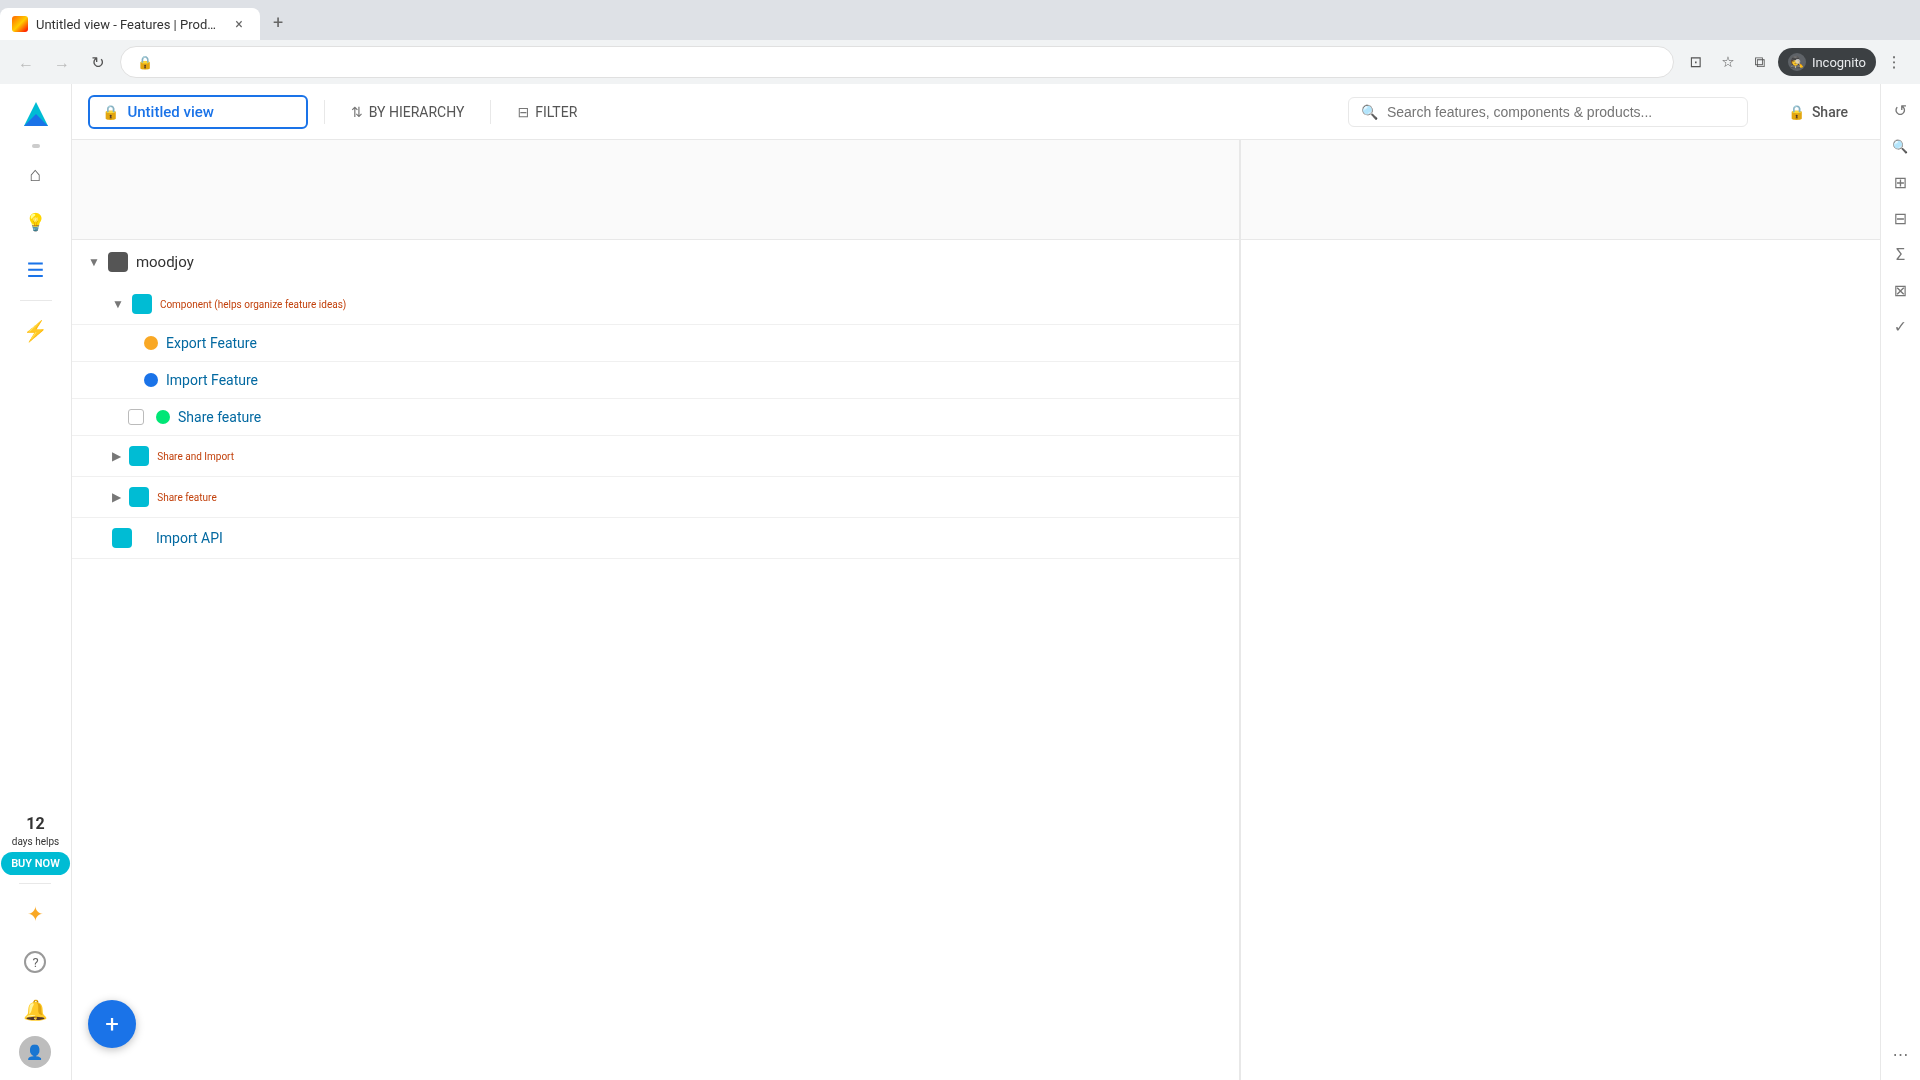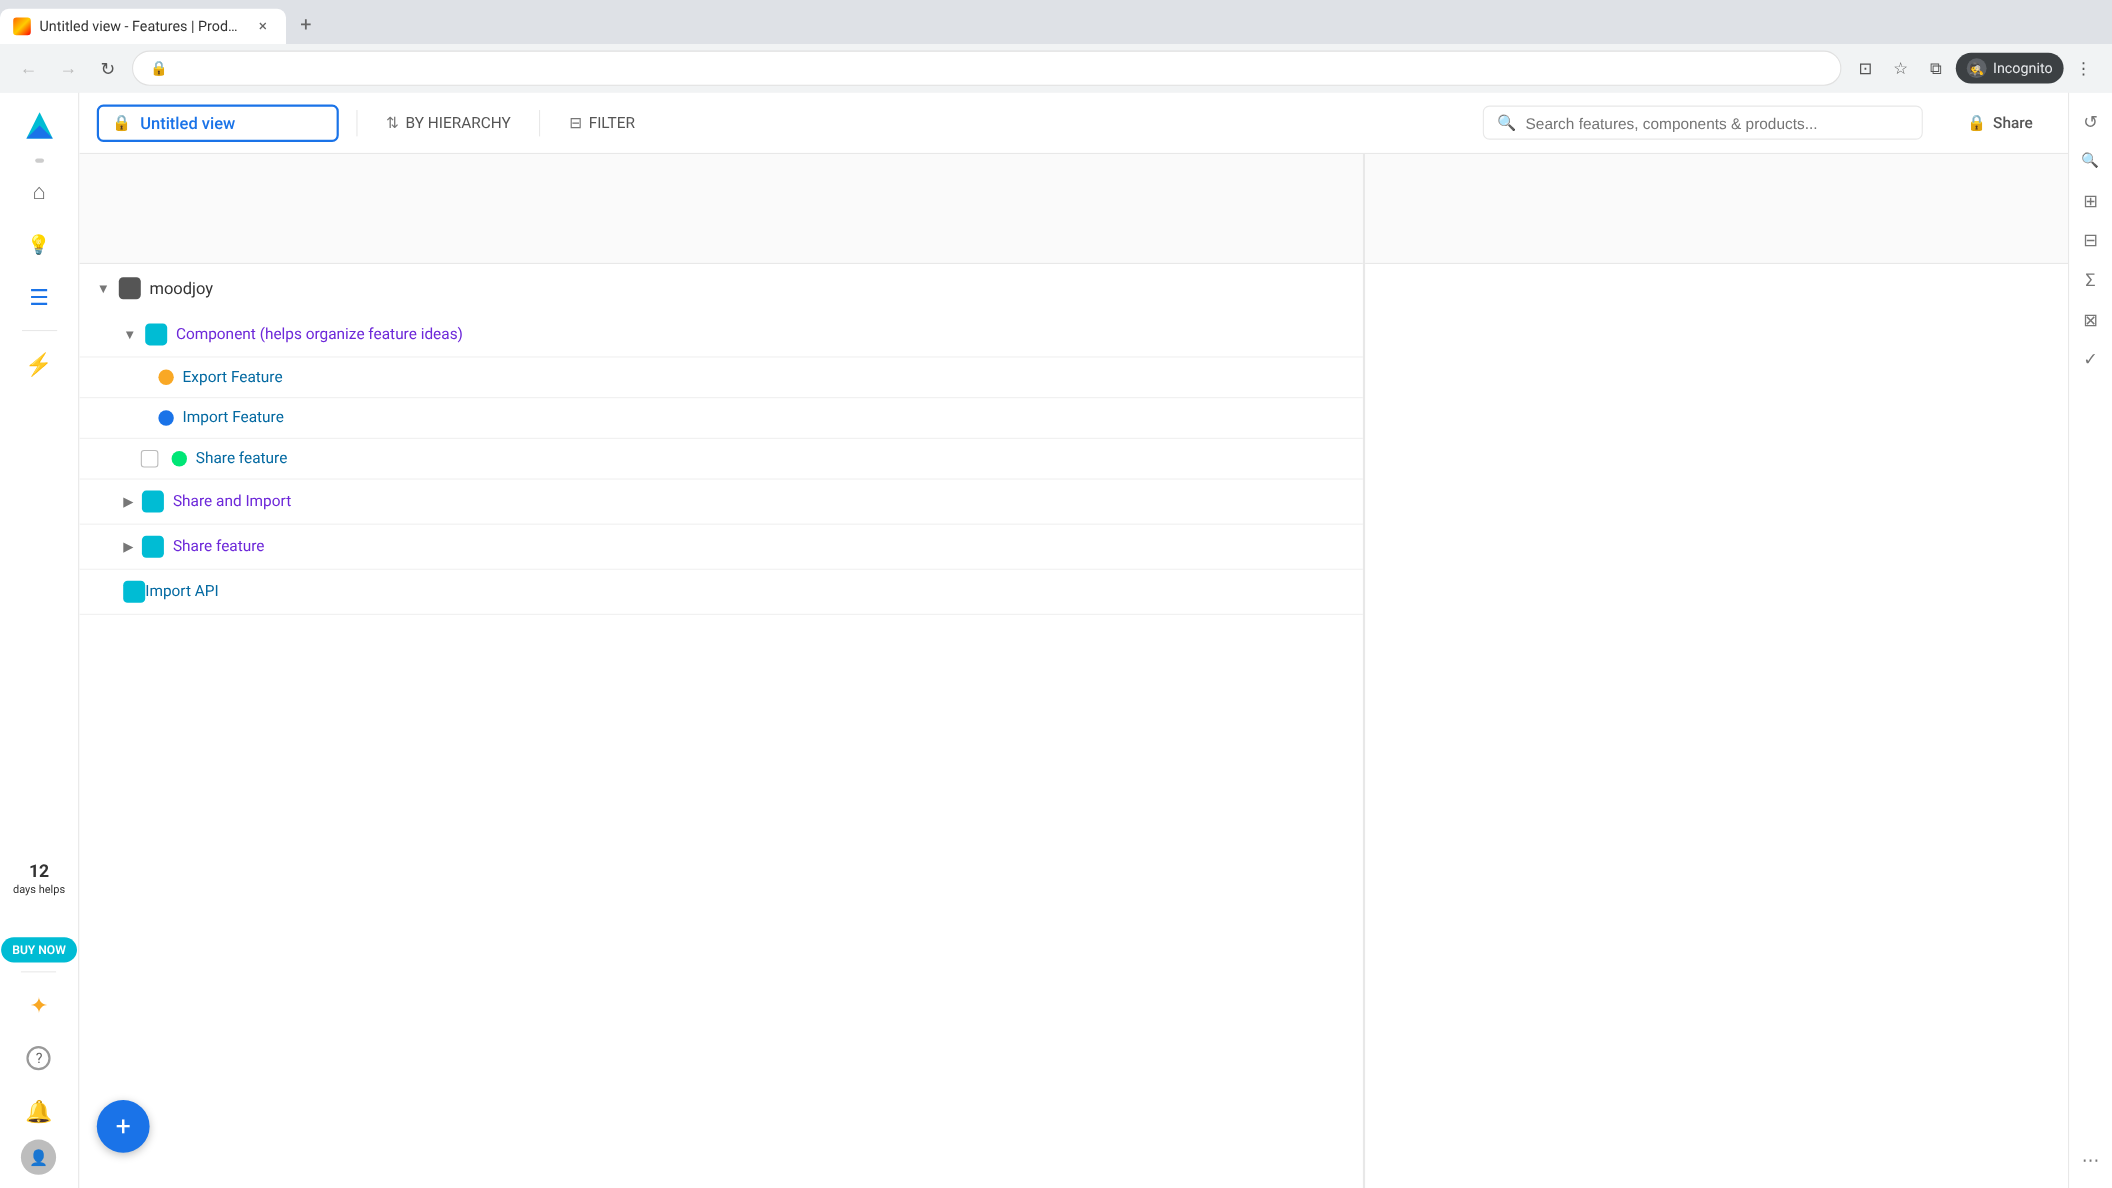--- a/index.html
+++ b/index.html
@@ -31,21 +31,21 @@
     
     .sidebar { width: 72px; background: #fff; border-right: 1px solid #e8e8e8; display: flex; flex-direction: column; align-items: center; padding: 12px 0; gap: 4px; flex-shrink: 0; position: relative; }
     .sidebar-logo { width: 36px; height: 36px; margin-bottom: 8px; cursor: pointer; }
     .sidebar-logo svg { width: 100%; height: 100%; }
     .sidebar-item { width: 44px; height: 44px; display: flex; align-items: center; justify-content: center; border-radius: 8px; cursor: pointer; color: #666; font-size: 20px; }
     .sidebar-item.active { color: #1a73e8; }
     .sidebar-divider { width: 32px; height: 1px; background: #e8e8e8; margin: 4px 0; }
     .sidebar-bottom { margin-top: auto; display: flex; flex-direction: column; align-items: center; gap: 4px; }
     .days-left { text-align: center; font-size: 10px; color: #333; line-height: 1.3; }
     .days-left .num { font-size: 16px; font-weight: 700; color: #333; }
-    .buy-now-btn { background: #00bcd4; color: #fff; border-radius: 16px; padding: 5px 10px; font-size: 11px; font-weight: 600; cursor: pointer; text-align: center; margin-top: 32px; }
+    .buy-now-btn { background: #00bcd4; color: #fff; border-radius: 16px; padding: 5px 10px; font-size: 11px; font-weight: 600; cursor: pointer; text-align: center; }
     .avatar { width: 32px; height: 32px; border-radius: 50%; background: #bdbdbd; display: flex; align-items: center; justify-content: center; font-size: 14px; color: #fff; cursor: pointer; overflow: hidden; }
 
     
     .right-sidebar { width: 40px; background: #fff; border-left: 1px solid #e8e8e8; display: flex; flex-direction: column; align-items: center; padding: 12px 0; gap: 8px; flex-shrink: 0; }
     .right-sidebar-item { width: 28px; height: 28px; display: flex; align-items: center; justify-content: center; border-radius: 6px; cursor: pointer; color: #777; font-size: 16px; }
     .right-sidebar-bottom { margin-top: auto; }
 
     
     .main-content { flex: 1; display: flex; flex-direction: column; overflow: hidden; background: #fff; }
 
@@ -70,28 +70,28 @@
     
     .empty-header { height: 100px; border-bottom: 1px solid #e8e8e8; background: #fafafa; }
     .empty-header-right { height: 100px; border-bottom: 1px solid #e8e8e8; background: #fafafa; }
 
     
     .section-header { display: flex; align-items: center; gap: 8px; padding: 12px 16px; cursor: pointer; }
     .chevron { font-size: 12px; color: #777; cursor: pointer; }
     .section-title { font-size: 15px; font-weight: 400; color: #333; }
 
     .component-row { display: flex; align-items: center; gap: 8px; padding: 10px 16px 10px 40px; border-bottom: 1px solid #f0f0f0; }
-    .comp-title { font-size: 14px; color: #6d28d9; }
+    .comp-title { font-size: 10px; color: #c2410c; }
 
     .feature-row { display: flex; align-items: center; gap: 8px; padding: 10px 16px 10px 72px; border-bottom: 1px solid #f0f0f0; }
     .feature-dot { width: 14px; height: 14px; border-radius: 50%; flex-shrink: 0; }
     .feature-name { font-size: 14px; color: #0369a1; }
     .checkbox { width: 16px; height: 16px; border: 1.5px solid #bbb; border-radius: 3px; flex-shrink: 0; }
 
-    .top-level-row { display: flex; align-items: center; gap: 0; padding: 10px 16px 10px 16px; border-bottom: 1px solid #f0f0f0; }
+    .top-level-row { display: flex; align-items: center; gap: 24px; padding: 10px 16px 10px 16px; border-bottom: 1px solid #f0f0f0; }
 
     
     .content-divider { width: 1px; background: #e8e8e8; flex-shrink: 0; }
 
     
     .fab { position: absolute; bottom: 32px; left: 88px; width: 48px; height: 48px; background: #1a73e8; border-radius: 50%; display: flex; align-items: center; justify-content: center; color: #fff; font-size: 24px; cursor: pointer; box-shadow: 0 2px 8px rgba(0,0,0,0.25); z-index: 10; }
   </style>
 </head>
 <body>
 

